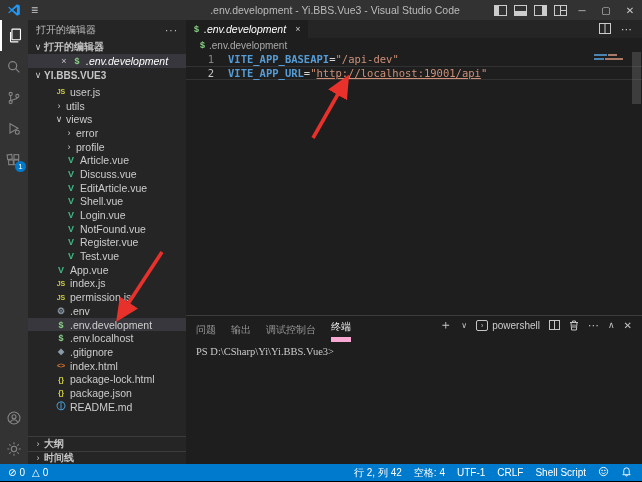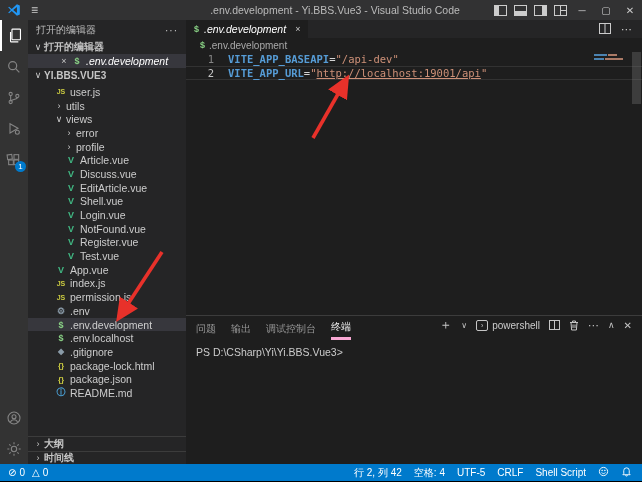--- a/index.html
+++ b/index.html
@@ -65,26 +65,26 @@
   .minimap { position:absolute; right:14px; top:2px; width:34px; }
   .mm-line { height:2px; margin-bottom:2px; display:flex; gap:1px; }
   .mm-b { background:rgba(86,156,214,.8); height:2px; }
   .mm-o { background:rgba(206,145,120,.8); height:2px; }
   .vscroll { position:absolute; right:1px; top:0; width:9px; height:52px; background:rgba(121,121,121,.35); }
 
   
   .panel { position:absolute; left:0; top:295px; width:100%; height:149px; background:#1e1e1e; border-top:1px solid #3c3c3c; }
   .panel-head { position:absolute; top:0; left:0; width:100%; height:24px; display:flex; align-items:flex-start; padding:0 10px; }
   .ptab { margin-right:15px; font-size:10px; color:#969696; text-transform:uppercase; padding:4px 0 3px; cursor:pointer; }
-  .ptab.active { color:#e7e7e7; border-bottom:3px solid #f9a8d4; }
+  .ptab.active { color:#e7e7e7; border-bottom:5px solid #f9a8d4; }
   .panel-actions { margin-left:auto; display:flex; align-items:center; gap:9px; color:#c5c5c5; }
   .pa-ic { display:flex; align-items:center; justify-content:center; font-size:11px; cursor:pointer; }
   .shell-chip { display:flex; align-items:center; gap:4px; font-size:10px; color:#cccccc; }
   .shell-box { width:12px; height:11px; border:1px solid #c5c5c5; border-radius:2px; font-size:7px; line-height:9px; text-align:center; }
-  .term-body { position:absolute; top:30px; left:0; width:100%; padding-left:10px; font-family:Liberation Sans, sans-serif; font-size:10.5px; color:#cccccc; }
+  .term-body { position:absolute; top:30px; left:0; width:100%; padding-left:10px; font-family:Liberation Serif, serif; font-size:10.5px; color:#cccccc; }
 
   
   .statusbar { position:absolute; left:0; top:464px; width:642px; height:17px; background:var(--statusbar); color:#ffffff; display:flex; align-items:center; font-size:10px; }
   .sb-left { display:flex; align-items:center; gap:8px; padding-left:8px; }
   .sb-item { display:flex; align-items:center; gap:3px; }
   .sb-rightgrp { margin-left:auto; display:flex; align-items:center; gap:12px; padding-right:10px; }
   .bottomline { position:absolute; left:0; top:481px; width:642px; height:1px; background:#000; }
 
   
   .arrows { position:absolute; left:0; top:0; width:642px; height:482px; pointer-events:none; z-index:50; }
@@ -278,20 +278,24 @@
           <span class="fi" style="color: rgb(137, 209, 133); font-size: 9px;">$</span>
           <span class="label">.env.development</span>
         </div>
         <div class="tree-row lvl1">
           <span class="fi" style="color: rgb(137, 209, 133); font-size: 9px;">$</span>
           <span class="label">.env.localhost</span>
         </div>
         <div class="tree-row lvl1">
           <span class="fi" style="color: rgb(138, 155, 168); font-size: 8px;">◆</span>
           <span class="label">.gitignore</span>
+        </div>
+        <div class="tree-row lvl1">
+          <span class="fi" style="color: rgb(227, 121, 51); font-size: 7px;">&lt;&gt;</span>
+          <span class="label">index.html</span>
         </div>
         <div class="tree-row lvl1">
           <span class="fi" style="color: rgb(203, 203, 65); font-size: 8px;">{}</span>
           <span class="label">package-lock.html</span>
         </div>
         <div class="tree-row lvl1">
           <span class="fi" style="color: rgb(203, 203, 65); font-size: 8px;">{}</span>
           <span class="label">package.json</span>
         </div>
         <div class="tree-row lvl1">
@@ -395,21 +399,21 @@
         <span>⊘</span>
           <span>0</span>
         <span style="margin-left:4px;">△</span>
           <span>0</span>
       </span>
     </div>
     <div class="sb-rightgrp" id="status-right">
 
     <span class="sb-item">行 2, 列 42</span>
         <span class="sb-item">空格: 4</span>
-        <span class="sb-item">UTF-5</span>
+        <span class="sb-item">UTF-1</span>
         <span class="sb-item">CRLF</span>
         <span class="sb-item">Shell Script</span>
         <span><svg width="11" height="11" viewBox="0 0 24 24" fill="none" stroke="#fff" stroke-width="2">
             <circle cx="12" cy="12" r="9"></circle>
             <path d="M8 14c1 1.8 2.5 2.6 4 2.6s3-.8 4-2.6"></path>
             <circle cx="9" cy="9.5" r="0.8" fill="#fff"></circle>
             <circle cx="15" cy="9.5" r="0.8" fill="#fff"></circle>
           </svg></span>
         <span><svg width="11" height="11" viewBox="0 0 24 24" fill="none" stroke="#fff" stroke-width="2">
             <path d="M6 17V10a6 6 0 0 1 12 0v7l2 2H4l2-2z"></path>

